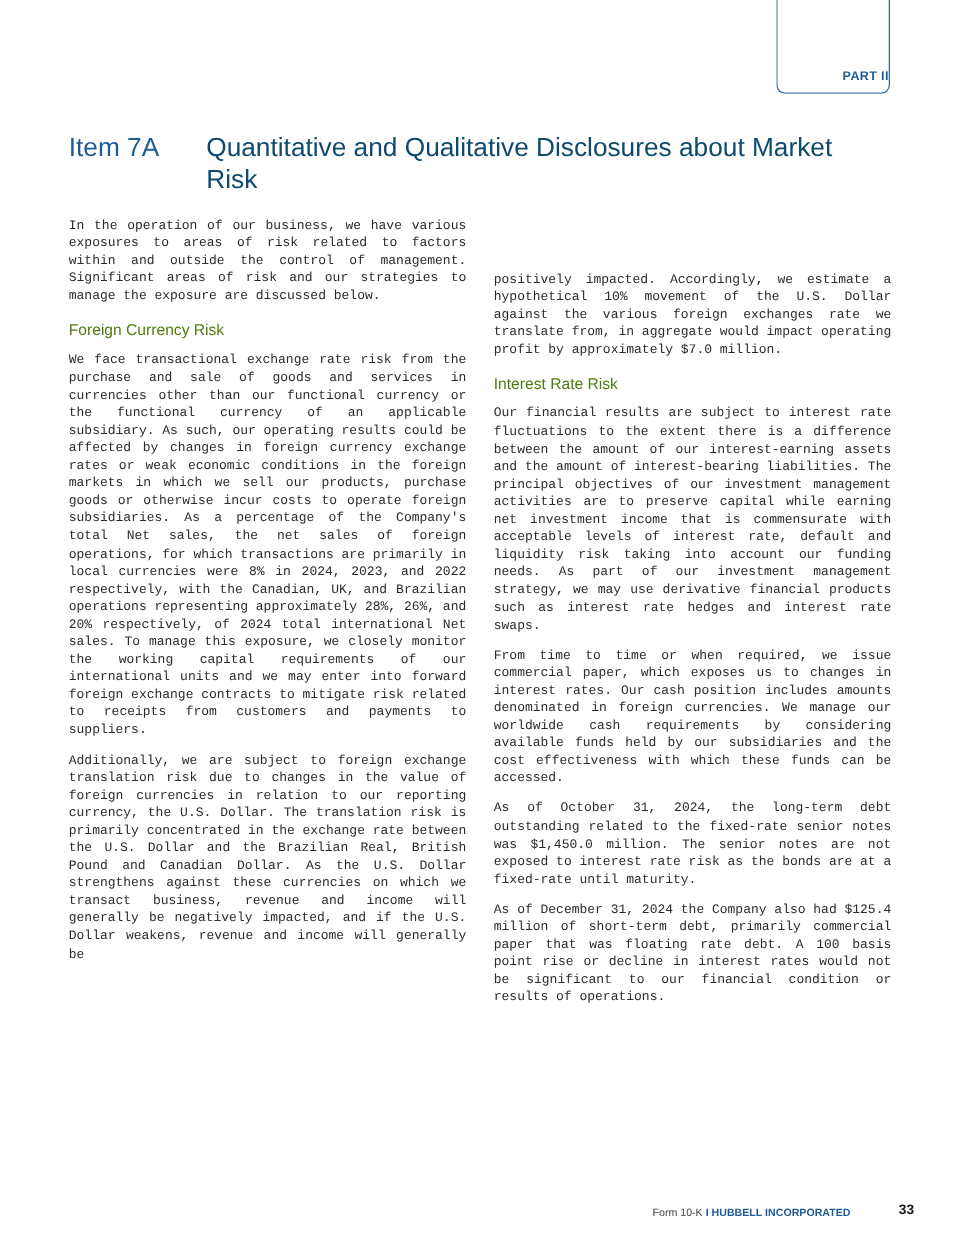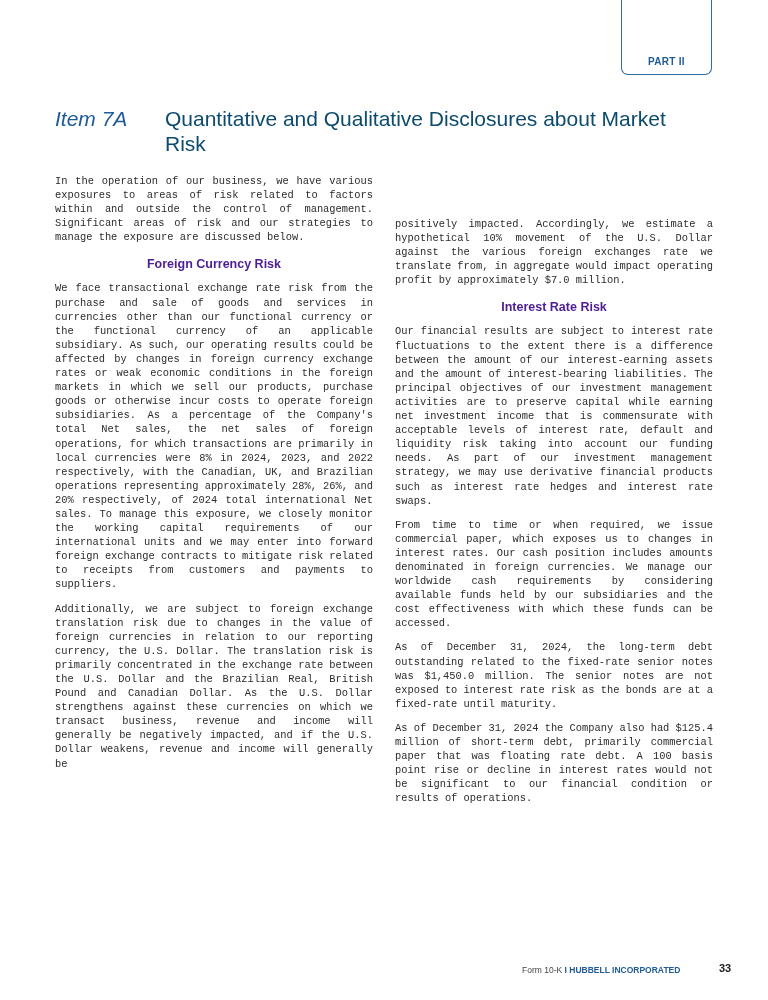--- a/index.html
+++ b/index.html
@@ -6,36 +6,36 @@
   body {
     width: 768px; height: 1000px; background: #ffffff; position: relative; overflow: hidden;
     font-family: "Liberation Sans", sans-serif; color: #2b2b2b;
   }
   .part-tab {
     position: absolute; left: 621px; top: -6px; width: 91px; height: 81px;
     border: 1.5px solid #2f6aa0; border-top: none; border-radius: 0 0 7px 7px;
     box-sizing: border-box;
   }
   .part-label {
-    position: absolute; left: 0; right: 0; bottom: 7px; text-align: center;
+    position: absolute; left: 0; right: 0; bottom: 7px; text-align: right;
     font-size: 10px; font-weight: bold; color: #1f5b96; letter-spacing: 0.3px;
   }
   .title-row { position: absolute; left: 55px; top: 106px; width: 640px; }
   .item-label {
-    position: absolute; left: 0; top: 0; font-size: 21px; color: #1f5b96; line-height: 26px; font-style: italic;
+    position: absolute; left: 0; top: 0; font-size: 21px; color: #1f5b96; line-height: 26px;
   }
   .item-title {
     position: absolute; left: 110px; top: 0; width: 520px;
     font-size: 21px; color: #0c4a6e; line-height: 25px;
   }
   .col { position: absolute; top: 174px; width: 318px; font-size: 10.4px; line-height: 14.1px; }
   .col-left { left: 55px; }
   .col-right { left: 395px; margin-top: 43px; }
   .col p { margin: 0 0 10px 0; text-align: justify; font-family: Liberation Mono, monospace; }
-  .col h2 { font-size: 12.5px; font-weight: bold; color: #4c1d95; margin: 13px 0 9px 0; line-height: 15px; text-align: center; }
+  .col h2 { font-size: 12.5px; font-weight: normal; color: #4d7c0f; margin: 13px 0 9px 0; line-height: 15px; }
   .footer {
     position: absolute; top: 965px; left: 522px; font-size: 8.5px; color: #444;
   }
   .footer .company { font-weight: bold; color: #1f5b96; }
   .page-num { position: absolute; top: 962px; left: 719px; font-size: 11px; font-weight: bold; color: #1b1b1b; }
 </style>
 </head>
 <body>
 
 <div class="part-tab">
@@ -52,20 +52,20 @@
   <h2>Foreign Currency Risk</h2>
   <p>We face transactional exchange rate risk from the purchase and sale of goods and services in currencies other than our functional currency or the functional currency of an applicable subsidiary. As such, our operating results could be affected by changes in foreign currency exchange rates or weak economic conditions in the foreign markets in which we sell our products, purchase goods or otherwise incur costs to operate foreign subsidiaries. As a percentage of the Company's total Net sales, the net sales of foreign operations, for which transactions are primarily in local currencies were 8% in 2024, 2023, and 2022 respectively, with the Canadian, UK, and Brazilian operations representing approximately 28%, 26%, and 20% respectively, of 2024 total international Net sales. To manage this exposure, we closely monitor the working capital requirements of our international units and we may enter into forward foreign exchange contracts to mitigate risk related to receipts from customers and payments to suppliers.</p>
   <p style="text-align-last: justify;">Additionally, we are subject to foreign exchange translation risk due to changes in the value of foreign currencies in relation to our reporting currency, the U.S. Dollar. The translation risk is primarily concentrated in the exchange rate between the U.S. Dollar and the Brazilian Real, British Pound and Canadian Dollar. As the U.S. Dollar strengthens against these currencies on which we transact business, revenue and income will generally be negatively impacted, and if the U.S. Dollar weakens, revenue and income will generally be</p>
 </div>
 
 <div class="col col-right">
   <p>positively impacted. Accordingly, we estimate a hypothetical 10% movement of the U.S. Dollar against the various foreign exchanges rate we translate from, in aggregate would impact operating profit by approximately $7.0 million.</p>
   <h2>Interest Rate Risk</h2>
   <p>Our financial results are subject to interest rate fluctuations to the extent there is a difference between the amount of our interest-earning assets and the amount of interest-bearing liabilities. The principal objectives of our investment management activities are to preserve capital while earning net investment income that is commensurate with acceptable levels of interest rate, default and liquidity risk taking into account our funding needs. As part of our investment management strategy, we may use derivative financial products such as interest rate hedges and interest rate swaps.</p>
   <p>From time to time or when required, we issue commercial paper, which exposes us to changes in interest rates. Our cash position includes amounts denominated in foreign currencies. We manage our worldwide cash requirements by considering available funds held by our subsidiaries and the cost effectiveness with which these funds can be accessed.</p>
-  <p>As of December 31, 2024, the long-term debt outstanding related to the fixed-rate senior notes was $1,450.0 million. The senior notes are not exposed to interest rate risk as the bonds are at a fixed-rate until maturity.</p>
+  <p>As of October 31, 2024, the long-term debt outstanding related to the fixed-rate senior notes was $1,450.0 million. The senior notes are not exposed to interest rate risk as the bonds are at a fixed-rate until maturity.</p>
   <p>As of December 31, 2024 the Company also had $125.4 million of short-term debt, primarily commercial paper that was floating rate debt. A 100 basis point rise or decline in interest rates would not be significant to our financial condition or results of operations.</p>
 </div>
 
 <div class="footer">
   <span>Form 10-K </span><span class="company">I </span><span class="company">HUBBELL INCORPORATED</span>
 </div>
 <div class="page-num">33</div>
 
 </body></html>

